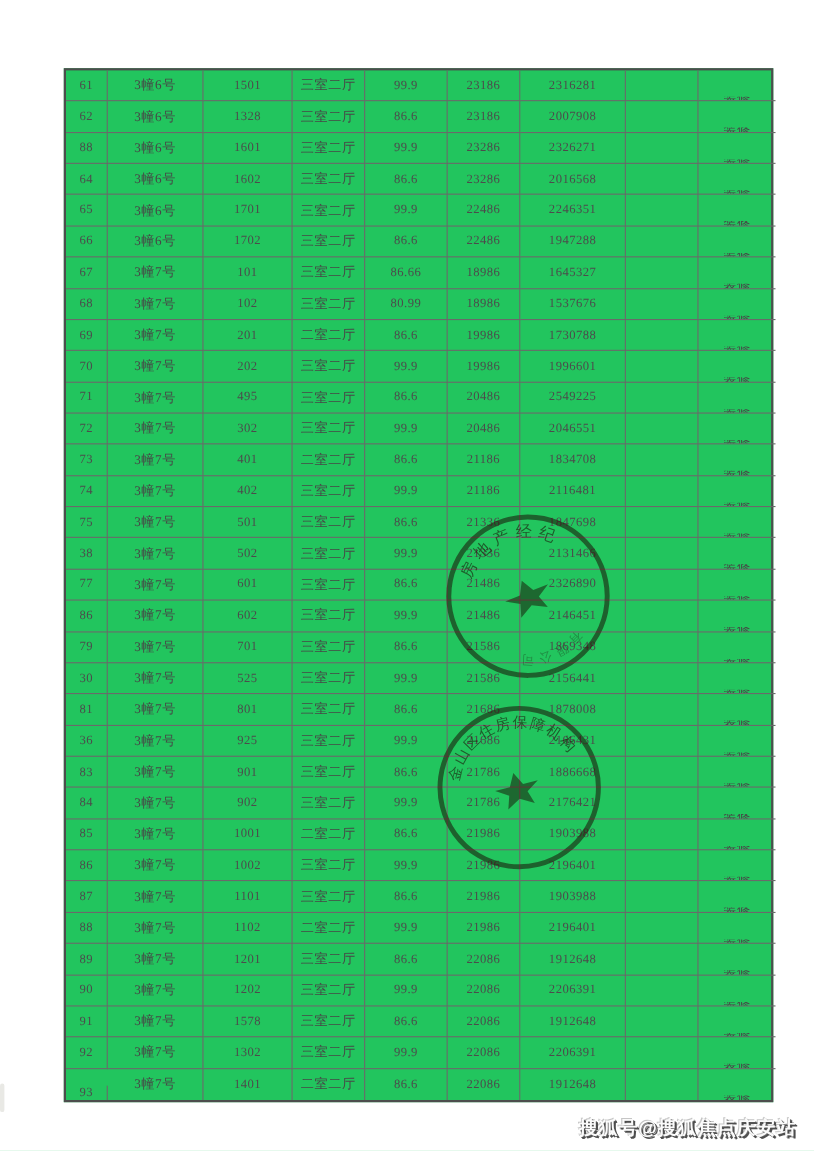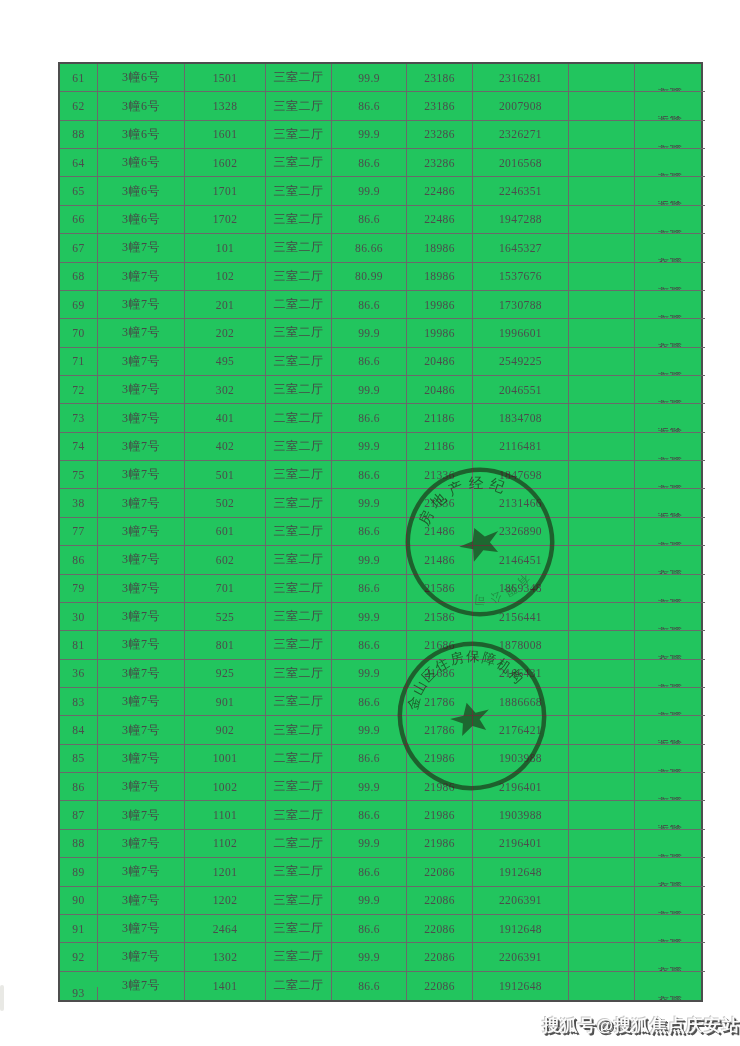--- a/index.html
+++ b/index.html
@@ -23,21 +23,21 @@
     overflow:hidden;
   }
   .cell.num{font-size:11.5px;letter-spacing:.4px;color:#4c4c4c;}
   .cell:nth-child(9n){border-right:none;margin-top:24px;}
   
   .stamp{position:absolute;mix-blend-mode:multiply;opacity:.82;pointer-events:none;}
   .stamp-1{left:399px;top:461px;}
   .stamp-2{left:392px;top:636px;}
   
   .watermark{
-    position:absolute;top:1012px;right:0;height:28px;
+    position:absolute;top:1012px;right:16px;height:28px;
     font-family:"Liberation Sans","DejaVu Sans",sans-serif;
     font-weight:bold;font-size:17px;letter-spacing:1px;color:#fbfbfb;
     text-shadow:2px 2px 0 rgba(72,72,72,.95),-1px -1px 0 rgba(150,150,150,.55),1px 1px 0 rgba(90,90,90,.8);
     line-height:28px;white-space:nowrap;
   }
   
   .scan-artifact{
     position:absolute;left:0;top:985px;width:4px;height:26px;
     background:#e9e9e5;border-radius:2px;
   }
@@ -313,21 +313,21 @@
       <div class="cell">3幢7号</div>
       <div class="cell num">1202</div>
       <div class="cell">三室二厅</div>
       <div class="cell num">99.9</div>
       <div class="cell num">22086</div>
       <div class="cell num">2206391</div>
       <div class="cell"></div>
       <div class="cell">装修</div>
       <div class="cell num">91</div>
       <div class="cell">3幢7号</div>
-      <div class="cell num">2464</div>
+      <div class="cell num">1578</div>
       <div class="cell">三室二厅</div>
       <div class="cell num">86.6</div>
       <div class="cell num">22086</div>
       <div class="cell num">1912648</div>
       <div class="cell"></div>
       <div class="cell">装修</div>
       <div class="cell num">92</div>
       <div class="cell">3幢7号</div>
       <div class="cell num">1302</div>
       <div class="cell">三室二厅</div>

